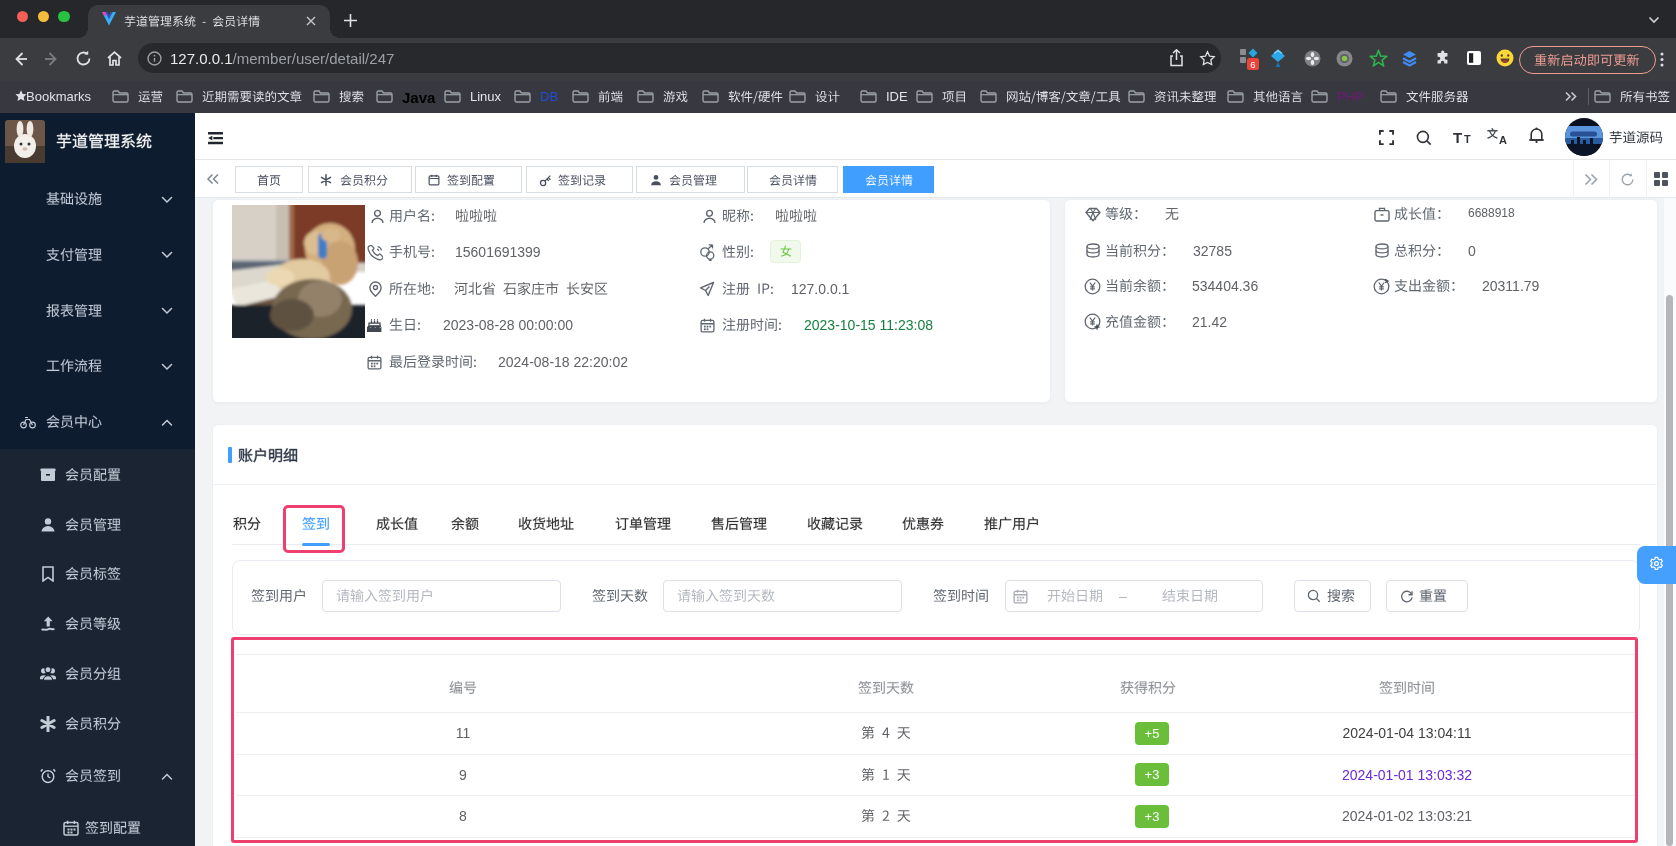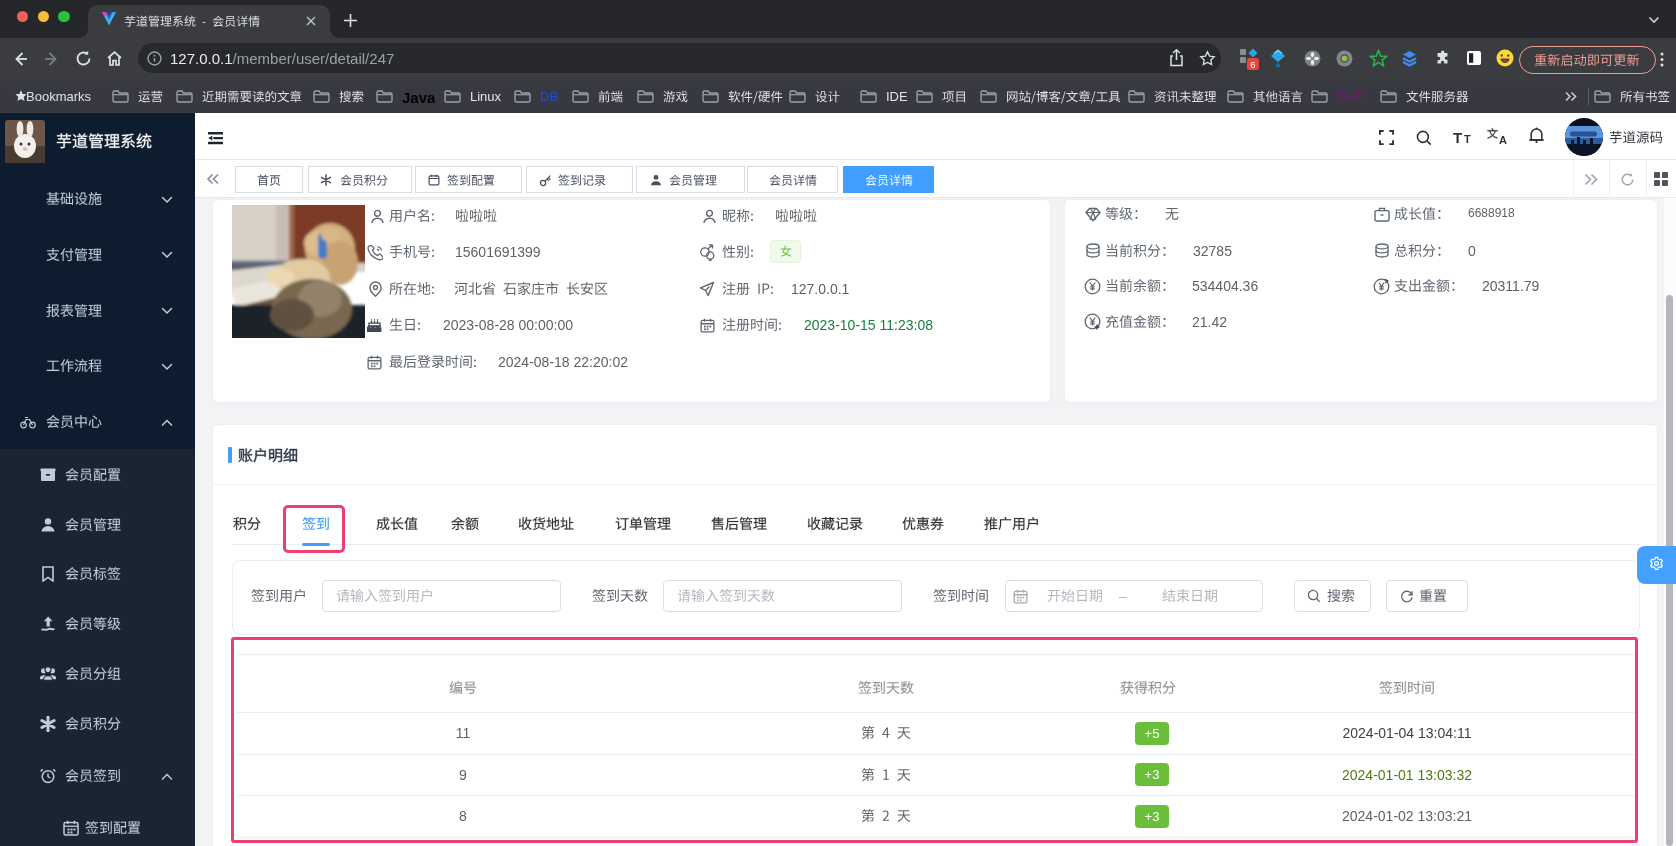--- a/index.html
+++ b/index.html
@@ -1403,21 +1403,21 @@
 <div class="lat" style="left:463.0px;top:767.5px;font-size:14px;color:#606266;font-weight:normal;transform:translateX(-50%)">9</div>
 <svg class="t" style="left:861.1px;top:764.7px" width="52" height="20">
     <g fill="#606266" transform="translate(0,14.84) scale(0.01400,-0.01400)">
       <use href="#g164" x="0"></use>
       <use href="#g166" x="1500"></use>
       <use href="#g155" x="2555"></use>
     </g>
   </svg>
 <div class="ab" style="left:1135.0px;top:763.0px;width:34.0px;height:23.0px;background:#6abe39;border-radius:4px"></div>
 <div class="lat" style="left:1152.0px;top:768.2px;font-size:13px;color:#ffffff;font-weight:normal;transform:translateX(-50%)">+3</div>
-<div class="lat" style="left:1407.0px;top:767.5px;font-size:14px;color:#4d7c0f;font-weight:normal;transform:translateX(-50%)">2024-01-01 13:03:32</div>
+<div class="lat" style="left:1407.0px;top:767.5px;font-size:14px;color:#6d28d9;font-weight:normal;transform:translateX(-50%)">2024-01-01 13:03:32</div>
 <div class="lat" style="left:463.0px;top:809.0px;font-size:14px;color:#606266;font-weight:normal;transform:translateX(-50%)">8</div>
 <svg class="t" style="left:861.1px;top:806.2px" width="52" height="20">
     <g fill="#606266" transform="translate(0,14.84) scale(0.01400,-0.01400)">
       <use href="#g164" x="0"></use>
       <use href="#g167" x="1500"></use>
       <use href="#g155" x="2555"></use>
     </g>
   </svg>
 <div class="ab" style="left:1135.0px;top:804.5px;width:34.0px;height:23.0px;background:#6abe39;border-radius:4px"></div>
 <div class="lat" style="left:1152.0px;top:809.7px;font-size:13px;color:#ffffff;font-weight:normal;transform:translateX(-50%)">+3</div>

